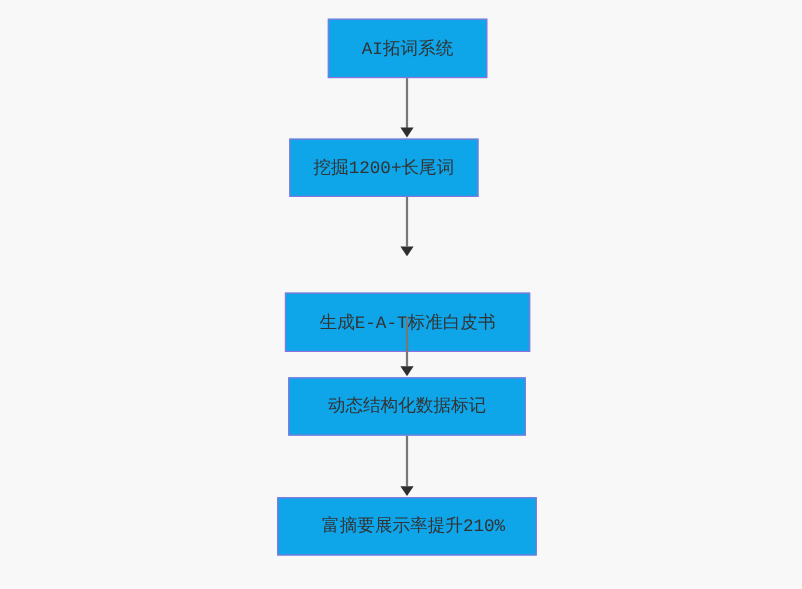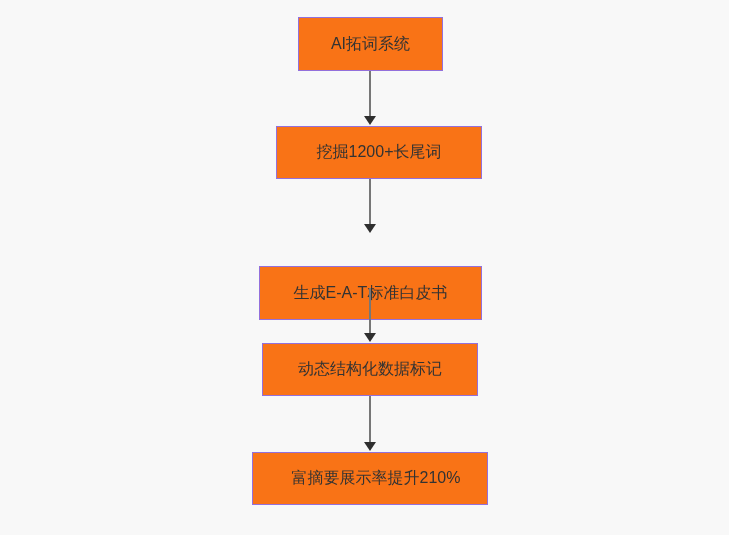--- a/index.html
+++ b/index.html
@@ -11,32 +11,33 @@
     position: relative;
     width: 729px;
     height: 535px;
     background: #f8f8f8;
     font-family: "Liberation Sans", "DejaVu Sans", sans-serif;
     overflow: hidden;
   }
   .flow-node {
     position: absolute;
     box-sizing: border-box;
-    background: #f97316;
+    background: #0ea5e9;
     border: 1px solid #9370DB;
     color: #333333;
     font-size: 16px;
     display: flex;
     align-items: center;
     justify-content: center;
     text-align: center;
     white-space: nowrap;
+    font-family: Liberation Mono, monospace;
   }
   .node-1 { left: 298px; top: 17px;  width: 145px; height: 54px; }
-  .node-2 { left: 276px; top: 126px; width: 206px; height: 53px; justify-content: center; }
+  .node-2 { left: 263px; top: 126px; width: 172px; height: 53px; justify-content: center; }
   .node-3 { left: 259px; top: 234px; width: 223px; height: 54px; margin-top: 32px; }
   .node-4 { left: 262px; top: 343px; width: 216px; height: 53px; }
   .node-5 { left: 252px; top: 452px; width: 236px; height: 53px; padding-left: 12px; }
 
   .edge-line {
     position: absolute;
     left: 369px;
     width: 2px;
     background: #777777;
   }

